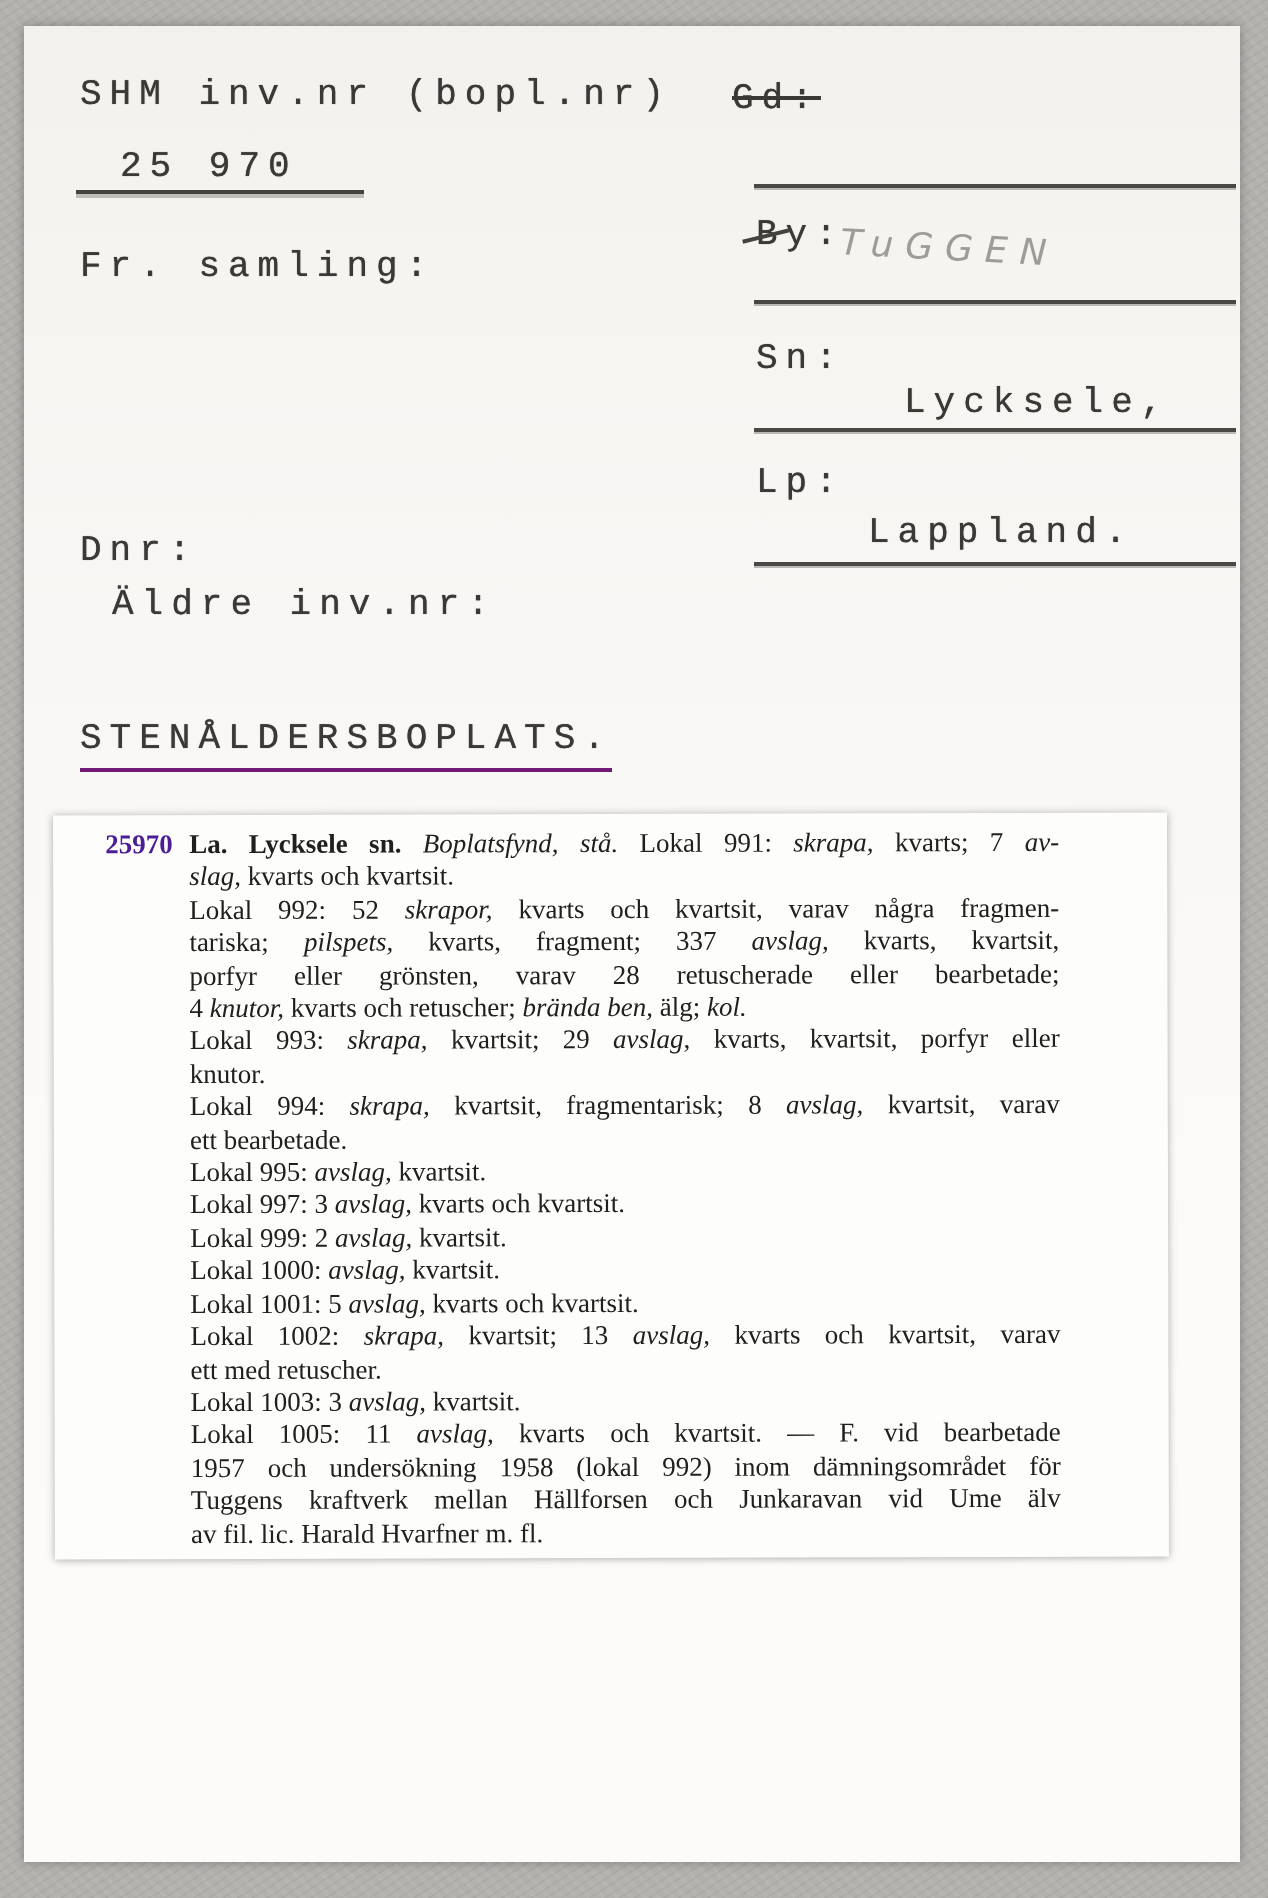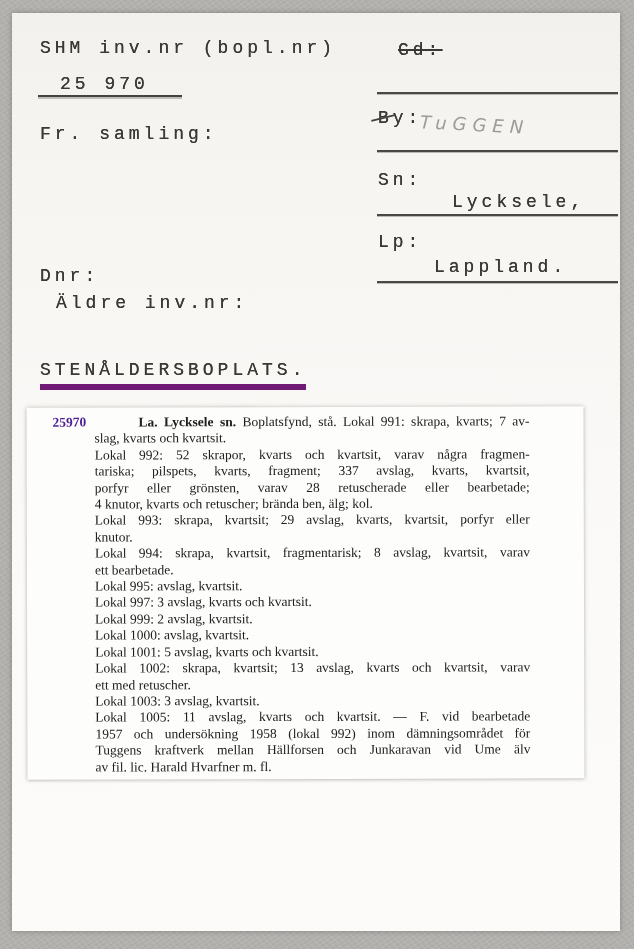--- a/index.html
+++ b/index.html
@@ -29,21 +29,21 @@
     font-size:18px;letter-spacing:4px;color:#3b3936;white-space:nowrap;
     text-shadow:0 0 .4px #3b3936;
   }
   .struck{text-decoration:line-through;text-decoration-thickness:2px;}
   .rule{
     position:absolute;height:2px;background:#4a4744;
     box-shadow:0 1px 0 rgba(74,71,68,.35);
   }
   .underline-val{position:absolute;height:2px;background:#45423f;box-shadow:0 2px 0 rgba(69,66,63,.3);}
   .heading{
-    border-bottom:6px solid #701a75;padding-bottom:4px;margin-top:46px;
+    border-bottom:2px solid #701a75;padding-bottom:4px;margin-top:46px;
   }
   .handwriting{
     position:absolute;
     font-family:"DejaVu Sans",sans-serif;font-style:italic;
     font-size:18px;letter-spacing:6px;color:#9d9c97;
     transform:rotate(3deg);white-space:nowrap;
   }
   .by-strike{
     position:absolute;width:24px;height:2px;background:#45423f;
     transform:rotate(-14deg);
@@ -59,38 +59,38 @@
     font-family:"Liberation Serif","DejaVu Serif",serif;
     font-weight:bold;font-size:13.5px;color:#4c1d95;
   }
   .slip-body{
     position:absolute;left:68px;top:7px;width:435px;
     font-family:"Liberation Serif","DejaVu Serif",serif;
     font-size:13.5px;line-height:16.4px;color:#21201d;
   }
   .slip-line{text-align:justify;text-align-last:justify;}
   .slip-line.end{text-align-last:left;}
-  .slip-line .it{}
-  .slip-line .bd{font-weight:bold;margin-left:44px;}
+  .slip-line .it{font-style:italic;}
+  .slip-line .bd{font-weight:bold;}
 </style>
 </head>
 <body>
 
 <div class="stage">
   <div class="card"></div>
 
   <div class="tw" style="left:40px;top:38px;">SHM inv.nr (bopl.nr)</div>
   <div class="tw" style="left:60px;top:74px;">25 970</div>
   <div class="underline-val" style="left:38px;top:95px;width:144px;"></div>
   <div class="tw" style="left:40px;top:124px;">Fr. samling:</div>
   <div class="tw" style="left:40px;top:266px;">Dnr:</div>
   <div class="tw" style="left:56px;top:293px;">Äldre inv.nr:</div>
   <div class="tw" style="left:40px;top:360px;"><span class="heading">STENÅLDERSBOPLATS.</span></div>
 
-  <div class="tw struck" style="left:398px;top:40px;text-align:right;">Gd:</div>
+  <div class="tw struck" style="left:366px;top:40px;text-align:right;">Gd:</div>
   <div class="rule" style="left:377px;top:92px;width:241px;"></div>
 
   <div class="tw" style="left:378px;top:108px;">By:</div>
   <div class="by-strike" style="left:371px;top:117px;"></div>
   <div class="handwriting" style="left:420px;top:114px;">TuGGEN</div>
   <div class="rule" style="left:377px;top:150px;width:241px;"></div>
 
   <div class="tw" style="left:378px;top:170px;">Sn:</div>
   <div class="tw" style="left:452px;top:192px;">Lycksele,</div>
   <div class="rule" style="left:377px;top:214px;width:241px;"></div>

